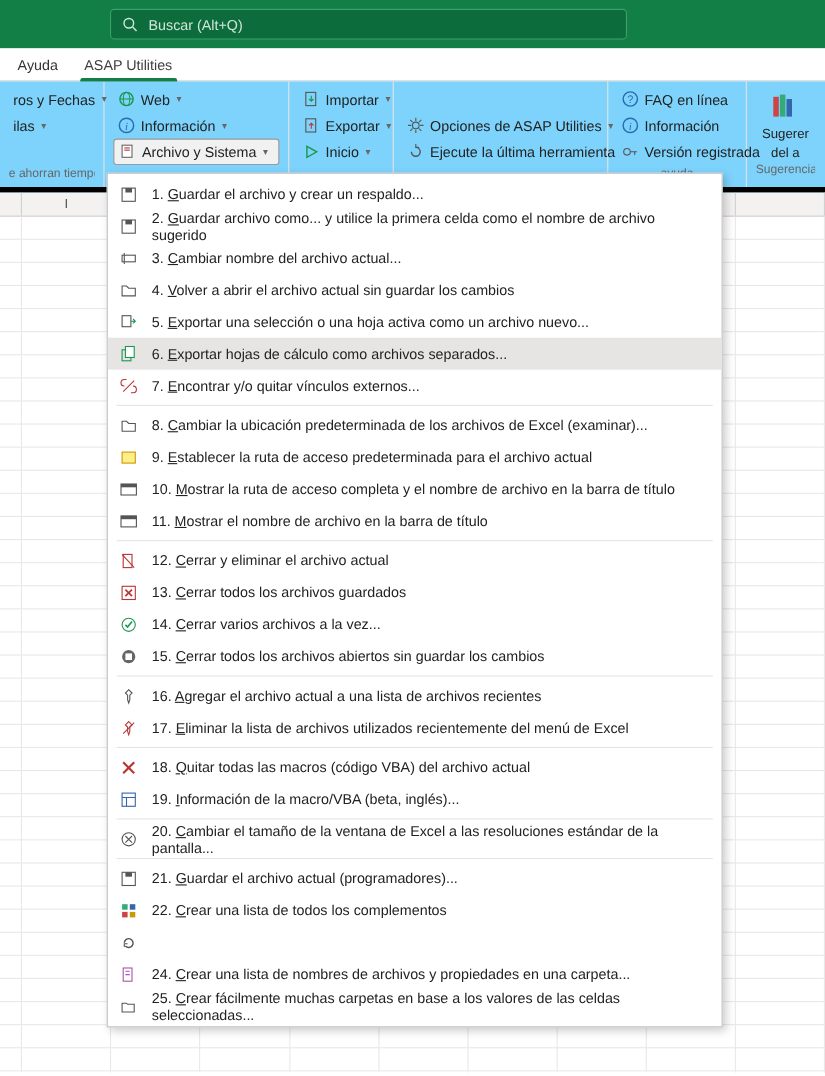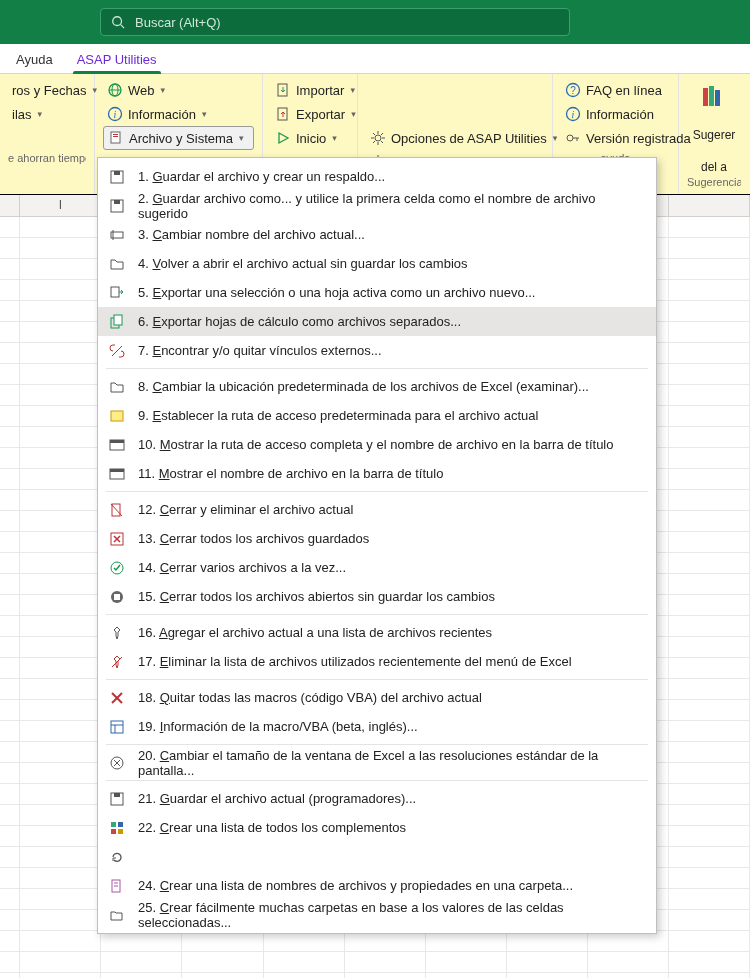--- a/index.html
+++ b/index.html
@@ -40,36 +40,36 @@
     padding: 0 4px;
     border-bottom: 1px solid #d5d5d5;
     background: #fff;
   }
   .tab {
     padding: 6px 12px 6px;
     color: #333;
     cursor: default;
   }
   .tab.active {
-    color: #6d28d9;
+    color: #404040;
     position: relative;
   }
   .tab.active::after {
     content: "";
     position: absolute;
     left: 8px; right: 8px; bottom: -1px;
     height: 3px;
     background: #127f47;
     border-radius: 2px 2px 0 0;
   }
 
   .ribbon {
     display: flex;
-    background: #fef9c3;
-    border-bottom: 1px solid #000000;
+    background: #7dd3fc;
+    border-bottom: 5px solid #000000;
   }
   .group {
     border-right: 1px solid #e3e3e3;
     padding: 4px 8px 2px;
     display: flex;
     flex-direction: column;
   }
   .group.col1 { width: 95px; }
   .group.col2 { width: 168px; }
   .group.col3 { width: 95px; }
@@ -100,21 +100,21 @@
     height: 16px;
     overflow: hidden;
     white-space: nowrap;
   }
 
   .sugico {
     display: flex;
     flex-direction: column;
     align-items: center;
     padding-top: 4px;
-    gap: 18px;
+    gap: 4px;
     text-align: right;
   }
   .sugico .bigico { width: 28px; height: 28px; }
 
   .grid {
     position: relative;
     height: 800px;
     overflow: hidden;
   }
   .colhdr {

